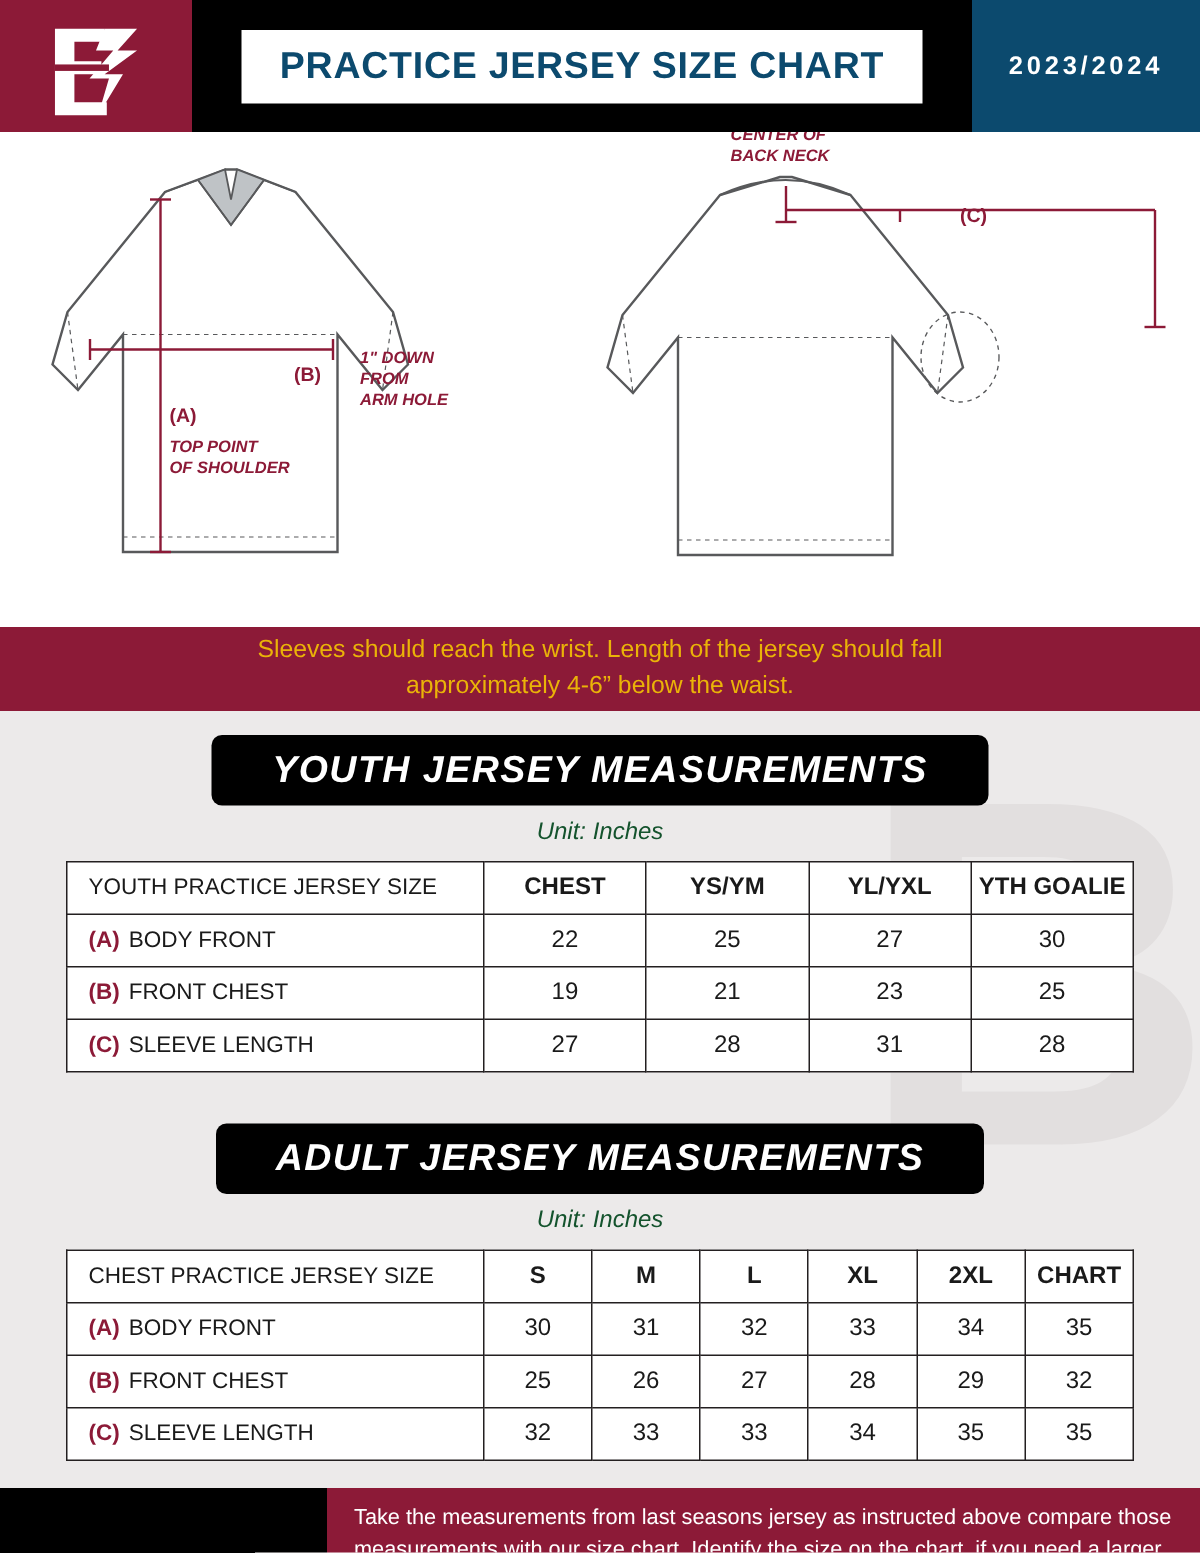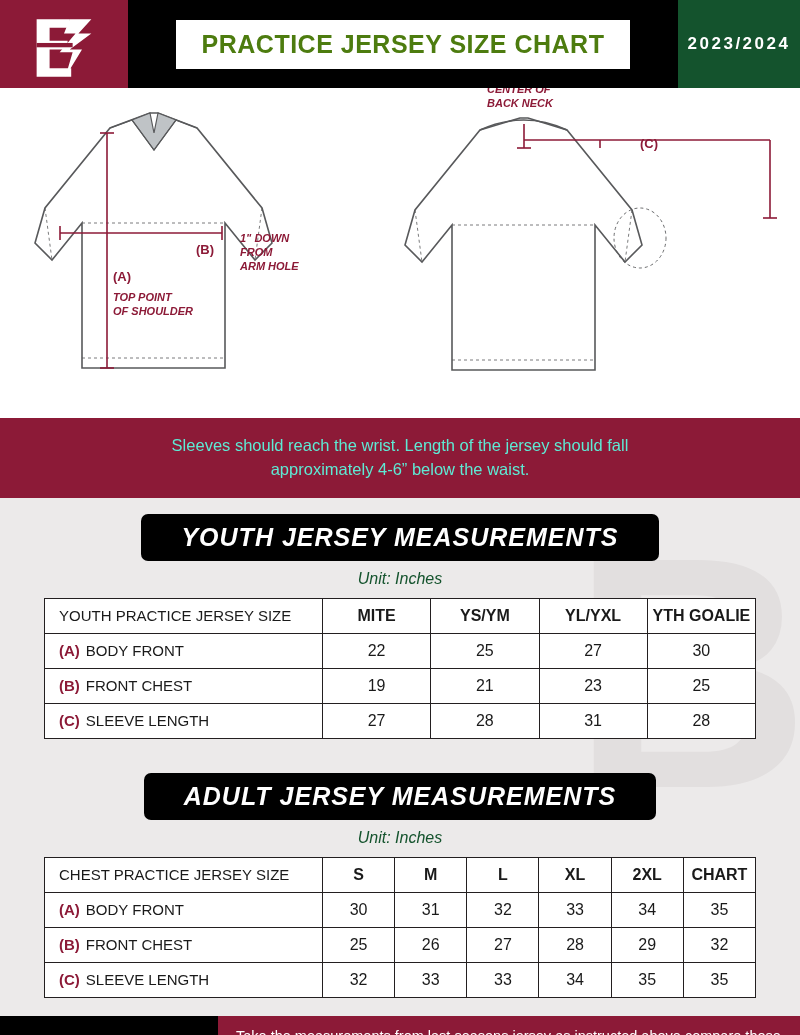--- a/index.html
+++ b/index.html
@@ -39,31 +39,31 @@
   }
   .header-mid {
     flex: 1;
     display: flex;
     align-items: center;
     justify-content: center;
     padding: 10px 0;
   }
   .title-plate {
     background: #ffffff;
-    color: #4d7c0f;
+    color: #0c4a6e;
     font-weight: bold;
     font-size: 25px;
     letter-spacing: 0.5px;
     padding: 10px 26px;
     white-space: nowrap;
     font-family: "Liberation Sans", sans-serif;
   }
   .header-right {
-    width: 122px;
-    background: #14532d;
+    width: 152px;
+    background: #0c4a6e;
     color: #ffffff;
     display: flex;
     align-items: center;
     justify-content: center;
     font-size: 17px;
     letter-spacing: 2.5px;
     font-weight: bold;
   }
 
   
@@ -71,23 +71,23 @@
     position: relative;
     height: 330px;
     background: #ffffff;
     overflow: hidden;
   }
   .diagram svg { display: block; }
 
   
   .note-bar {
     background: #8c1a37;
-    color: #5eead4;
+    color: #eab308;
     text-align: center;
-    padding: 16px 60px;
+    padding: 4px 60px;
     font-size: 16.5px;
     line-height: 1.45;
   }
 
   
   .body-area {
     position: relative;
     background: #eceaea;
     padding-bottom: 0;
   }
@@ -282,21 +282,21 @@
 
     <div class="section">
       <div class="section-title-wrap">
         <div class="section-title">YOUTH JERSEY MEASUREMENTS</div>
       </div>
       <div class="unit">Unit: Inches</div>
       <table class="size-table">
         <thead>
           <tr>
             <th class="rowhead">YOUTH PRACTICE JERSEY SIZE</th>
-            <th>MITE</th>
+            <th>CHEST</th>
             <th>YS/YM</th>
             <th>YL/YXL</th>
             <th>YTH GOALIE</th>
           </tr>
         </thead>
         <tbody>
           <tr>
             <td class="rowhead">
               <span class="tag">(A)</span><span>BODY FRONT</span>
             </td>

